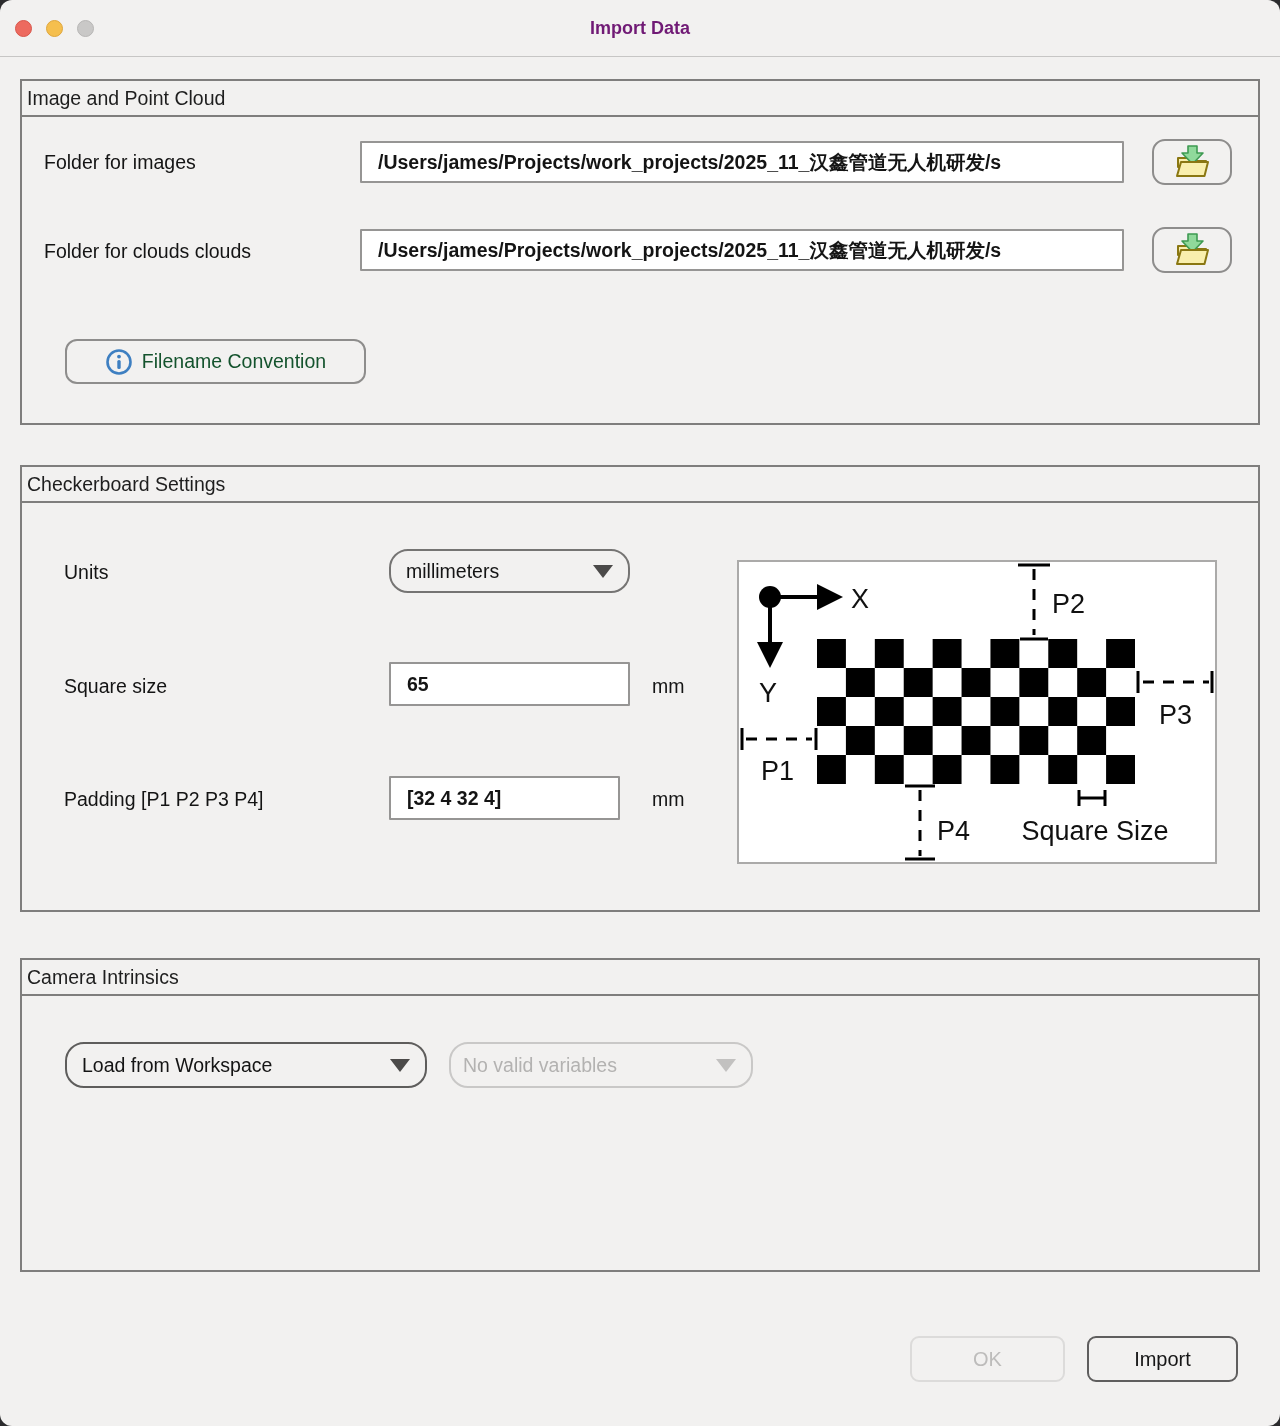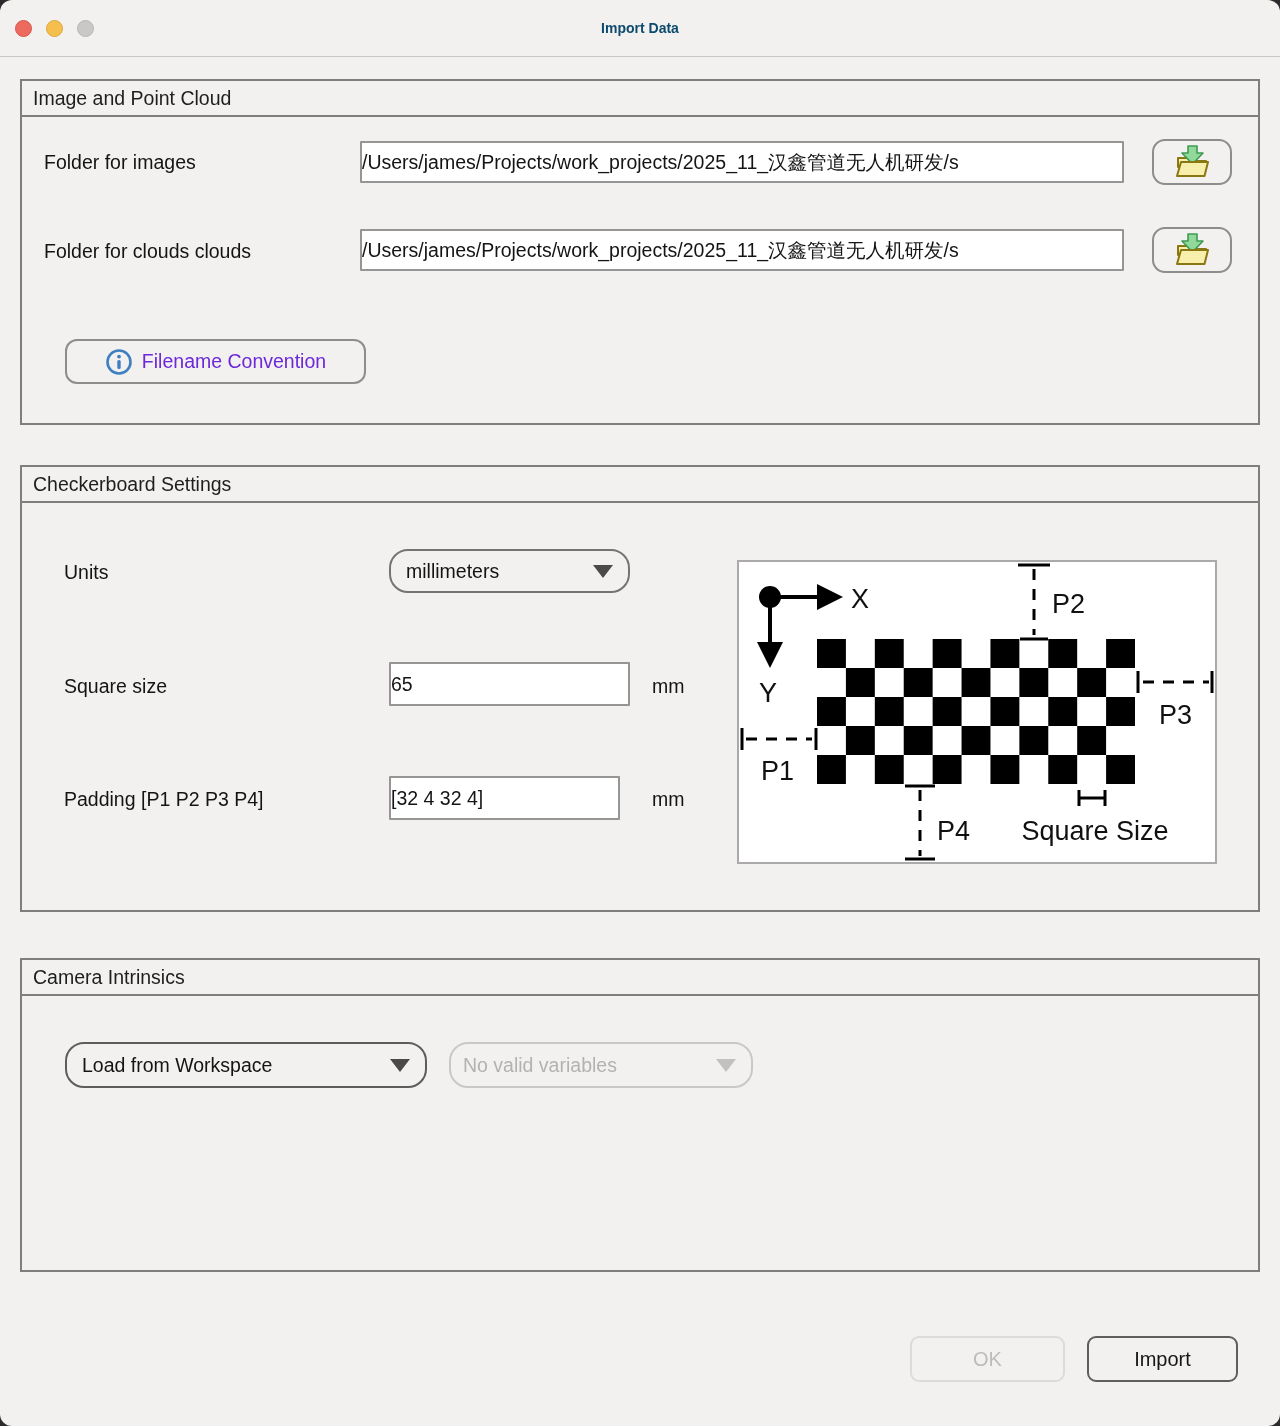--- a/index.html
+++ b/index.html
@@ -8,45 +8,45 @@
     position: relative; width: 1280px; height: 1426px;
     background: #F2F1F0; border-radius: 12px; overflow: hidden;
     font-family: "Liberation Sans", sans-serif; color: #1d1d1f;
   }
   
   .titlebar {
     position: absolute; left: 0; top: 0; width: 1280px; height: 57px;
     border-bottom: 1px solid #C7C6C5;
     display: flex; align-items: center; justify-content: center;
   }
-  .title { font-weight: bold; font-size: 14px; color: #0c4a6e; }
+  .title { font-weight: bold; font-size: 18px; color: #701a75; }
   .lights { position: absolute; left: 15px; top: 0; height: 57px; display: flex; align-items: center; gap: 14px; }
   .light { width: 17px; height: 17px; border-radius: 50%; }
   
   .section { position: absolute; left: 20px; width: 1240px; border: 2px solid #7F7E7D; }
   .section-header {
     height: 36px; border-bottom: 2px solid #7F7E7D;
-    display: flex; align-items: center; padding-left: 11px;
+    display: flex; align-items: center; padding-left: 5px;
     font-size: 19.5px; color: #1e1e1e;
   }
   .label { position: absolute; font-size: 19.5px; color: #141414; line-height: 26px; }
   input.field {
     position: absolute; background: #ffffff; border: 2px solid #969594; border-radius: 1px;
     font-family: "Liberation Sans", sans-serif; font-size: 19.5px; color: #141414;
-    padding: 0 0; outline: none;
+    padding: 0 16px; outline: none; font-weight: bold;
   }
   .browse-btn {
     position: absolute; width: 80px; height: 46px;
     border: 2px solid #8E8D8C; border-radius: 13px; background: transparent;
     display: flex; align-items: center; justify-content: center; cursor: pointer;
   }
   .btn {
     position: absolute; border: 2px solid #8E8D8C; border-radius: 12px; background: transparent;
     display: flex; align-items: center; justify-content: center; gap: 9px;
-    font-family: "Liberation Sans", sans-serif; font-size: 19.5px; color: #6d28d9; cursor: pointer;
+    font-family: "Liberation Sans", sans-serif; font-size: 19.5px; color: #14532d; cursor: pointer;
   }
   .dropdown {
     position: absolute; border: 2px solid #757473; border-radius: 19px; background: transparent;
     display: flex; align-items: center; justify-content: space-between;
     padding: 0 15px; font-size: 19.5px; color: #141414; cursor: pointer;
   }
   .tri {
     width: 0; height: 0;
     border-left: 10px solid transparent; border-right: 10px solid transparent;
     border-top: 13px solid #4B4A49;

